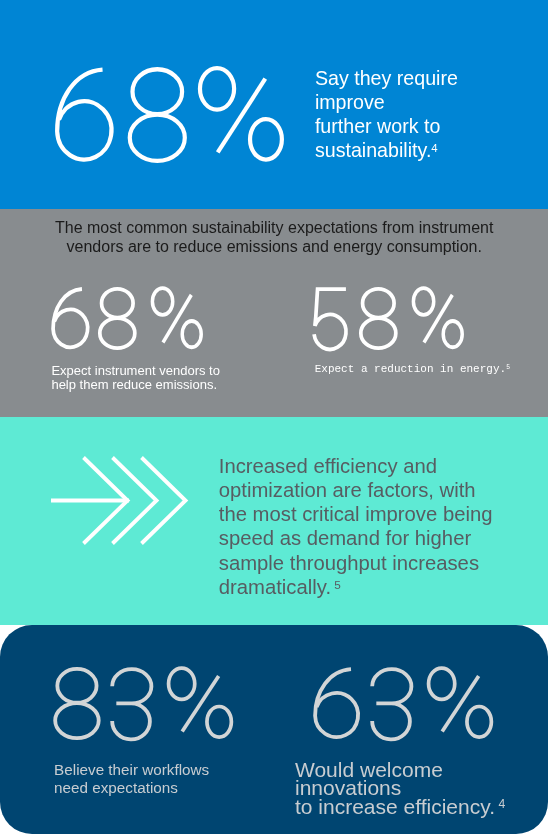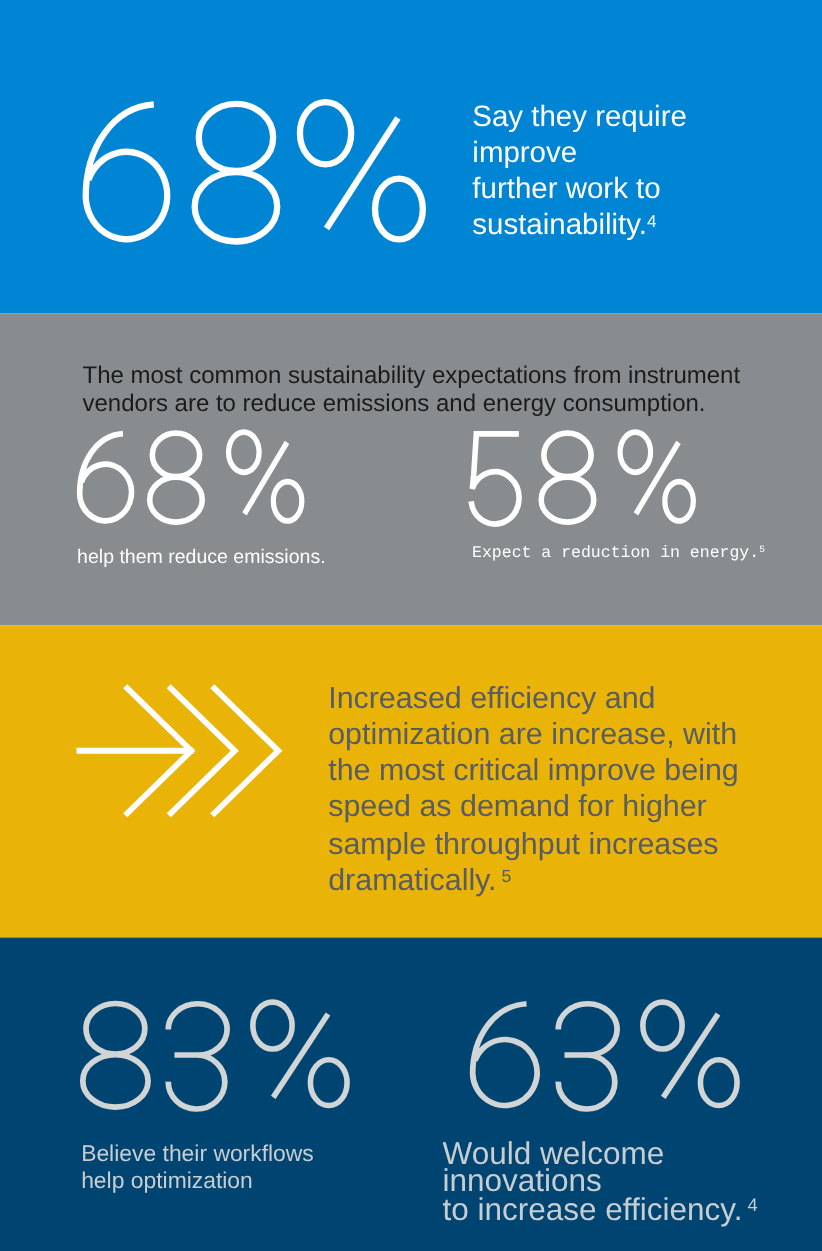--- a/index.html
+++ b/index.html
@@ -6,35 +6,35 @@
   html,body{margin:0;padding:0;}
   body{
     width:548px;height:834px;overflow:hidden;
     font-family:"Liberation Sans",sans-serif;
     -webkit-font-smoothing:antialiased;
   }
   .page{position:relative;width:548px;height:834px;}
   .band{position:absolute;left:0;width:548px;}
   #band-hero{top:0;height:209px;background:#0085d4;}
   #band-expect{top:209px;height:208px;background:#888c8f;}
-  #band-arrow{top:417px;height:208px;background:#eab308;}
-  #band-workflow{top:625px;height:209px;background:#004571;}
+  #band-arrow{top:417px;height:208px;background:#5eead4;}
+  #band-workflow{top:625px;height:209px;background:#004571;border-radius:32px;}
 
   .stat-svg{position:absolute;overflow:visible;}
   .hero-para{position:absolute;color:#ffffff;}
   .para{position:absolute;}
   .sup{font-size:0.58em;position:relative;top:-0.42em;}
   .sup-sp{margin-left:.28em;}
 
   
   #hero-stat{left:57.1px;top:68.1px;}
   #hero-para{left:314.9px;top:67px;font-size:19.65px;line-height:23.9px;color:#ffffff;}
 
   
-  #expect-headline{left:55px;top:32px;font-size:16px;line-height:19.1px;color:#1b1b1b;}
+  #expect-headline{left:55px;top:9px;font-size:16px;line-height:19.1px;color:#1b1b1b;text-align:center;}
   #exp-stat-1{left:53.4px;top:78.9px;}
   #exp-cap-1{left:51.4px;top:154.5px;font-size:13.02px;line-height:14.7px;color:#ffffff;}
   #exp-stat-2{left:313.9px;top:78.9px;}
   #exp-cap-2{left:314.7px;top:153px;font-size:11px;line-height:14.7px;color:#ffffff;font-family:Liberation Mono, monospace;}
 
   
   #arrow-icon{left:51px;top:39px;}
   #arrow-para{left:218.8px;top:36.5px;font-size:20.28px;line-height:24.3px;color:#575d62;}
 
   
@@ -107,20 +107,21 @@
     <svg class="stat-svg" id="exp-stat-1" width="145.5" height="65.2" viewBox="0 0 240 104" preserveAspectRatio="none" aria-label="68%">
       <g fill="none" stroke="#ffffff" stroke-width="6.13" stroke-linecap="butt" stroke-linejoin="miter">
         <use href="#gl-6" x="0" y="0"></use>
         <use href="#gl-8" x="77" y="0"></use>
         <g transform="translate(163.85,0) scale(0.9375,1)">
             <use href="#gl-pct" x="0" y="0"></use>
           </g>
       </g>
     </svg>
     <div class="para exp-cap" id="exp-cap-1">
+      <div>Expect instrument vendors to</div>
       <div>help them reduce emissions.</div>
     </div>
 
     <svg class="stat-svg" id="exp-stat-2" width="145.5" height="65.2" viewBox="0 0 240 104" preserveAspectRatio="none" aria-label="58%">
       <g fill="none" stroke="#ffffff" stroke-width="6.13" stroke-linecap="butt" stroke-linejoin="miter">
         <use href="#gl-5" x="0" y="0"></use>
         <use href="#gl-8" x="77" y="0"></use>
         <g transform="translate(163.85,0) scale(0.9375,1)">
             <use href="#gl-pct" x="0" y="0"></use>
           </g>
@@ -136,41 +137,41 @@
       <g fill="none" stroke="#ffffff" stroke-width="3.9" stroke-linecap="butt" stroke-linejoin="miter">
         <path d="M0 44.5 H 78"></path>
         <path d="M32.5 1.5 L 76.5 44.5 L 32.5 87.5"></path>
         <path d="M61.5 1.5 L 105.5 44.5 L 61.5 87.5"></path>
         <path d="M90.5 1.5 L 134.5 44.5 L 90.5 87.5"></path>
       </g>
     </svg>
 
     <div class="para" id="arrow-para">
       <div>Increased efficiency and</div>
-      <div>optimization are increase, with</div>
+      <div>optimization are factors, with</div>
       <div>the most critical improve being</div>
       <div>speed as demand for higher</div>
       <div>sample throughput increases</div>
       <div><span>dramatically.</span><span class="sup sup-sp">5</span></div>
     </div>
   </div>
 
   <div class="band" id="band-workflow">
     <svg class="stat-svg" id="wf-stat-1" width="181" height="76" viewBox="0 0 240 104" preserveAspectRatio="none" aria-label="83%">
       <g fill="none" stroke="#d2d5d6" stroke-width="5.07" stroke-linecap="butt" stroke-linejoin="miter">
         <use href="#gl-8" x="0" y="0"></use>
         <use href="#gl-3" x="75.57" y="0"></use>
         <g transform="translate(150.49,0) scale(0.9695,1)">
             <use href="#gl-pct" x="0" y="0"></use>
           </g>
       </g>
     </svg>
     <div class="para wf-cap" id="wf-cap-1">
       <div>Believe their workflows</div>
-      <div>help optimization</div>
+      <div>need expectations</div>
     </div>
 
     <svg class="stat-svg" id="wf-stat-2" width="181" height="76" viewBox="0 0 240 104" preserveAspectRatio="none" aria-label="63%">
       <g fill="none" stroke="#d2d5d6" stroke-width="5.07" stroke-linecap="butt" stroke-linejoin="miter">
         <use href="#gl-6" x="0" y="0"></use>
         <use href="#gl-3" x="75.57" y="0"></use>
         <g transform="translate(150.49,0) scale(0.9695,1)">
             <use href="#gl-pct" x="0" y="0"></use>
           </g>
       </g>

